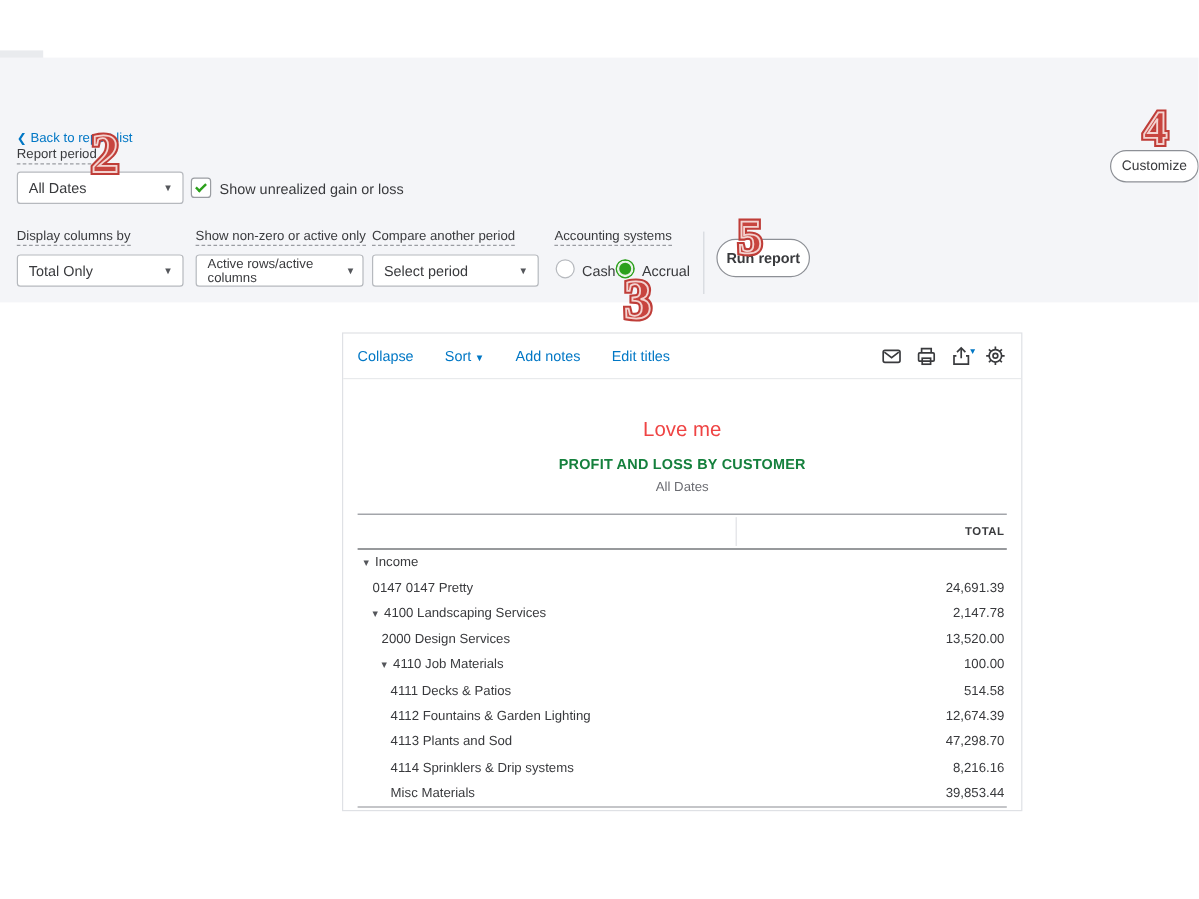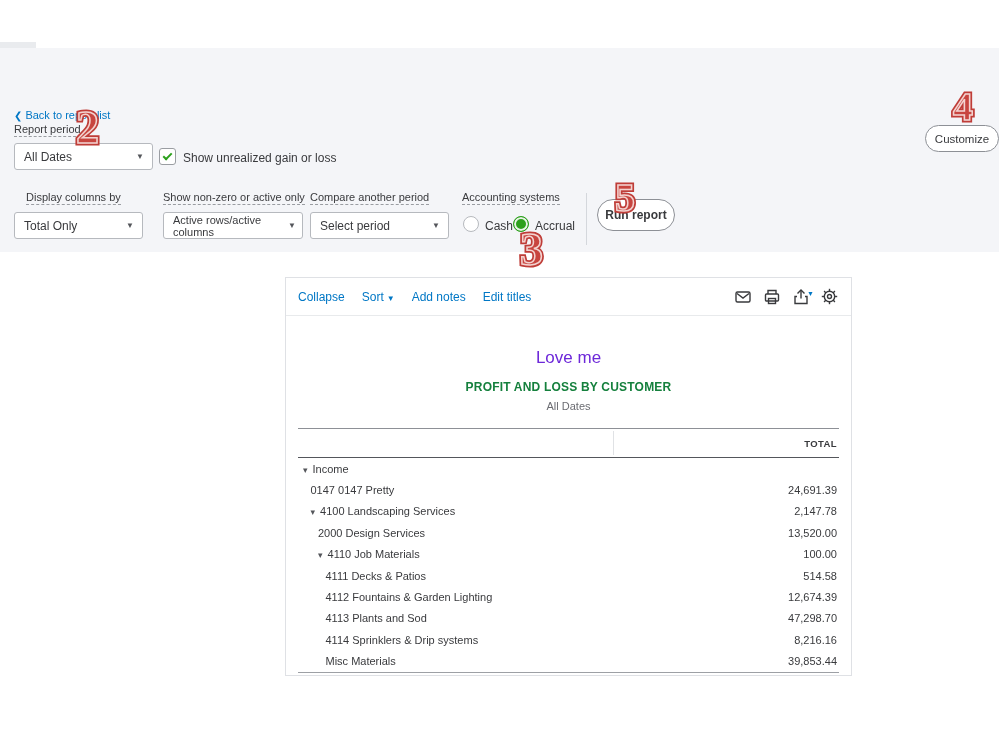--- a/index.html
+++ b/index.html
@@ -42,29 +42,29 @@
   
   .annot { position:absolute; font-family:"Liberation Serif", serif; font-weight:bold; line-height:1; }
   .annot span { display:block; }
   .annot .back { -webkit-text-stroke:5px #bf3d38; color:#bf3d38; }
   .annot .front { position:absolute; left:0; top:0; -webkit-text-stroke:1.5px #f3d3d0; color:#c8453f; }
 
   
   .panel { position:absolute; left:285px; top:277px; width:567px; height:399px; background:#fff; border:1px solid #dfe1e5; }
   .panel-toolbar { position:absolute; left:0; top:0; right:0; height:38px; border-bottom:1px solid #e8eaec;
                    display:flex; align-items:center; padding:0 12px; }
-  .tb-links { display:flex; gap:17px; align-items:center; }
+  .tb-links { display:flex; gap:26px; align-items:center; }
   .tb-link { font-size:12px; color:#0077c5; cursor:pointer; }
   .tb-link .sort-caret { font-size:8px; color:#0077c5; margin-left:3px; }
   .tb-icons { margin-left:auto; display:flex; gap:10px; align-items:center; }
   .tb-icon { width:19px; height:19px; display:flex; align-items:center; justify-content:center; cursor:pointer; position:relative; }
   .tb-icon svg { stroke:#393a3d; fill:none; stroke-width:1.4; }
   .tb-icon .mini-caret { position:absolute; right:-4px; top:3px; font-size:7px; color:#0077c5; }
 
-  .rep-company { position:absolute; left:0; top:70px; width:100%; text-align:center; font-size:17px; color:#6d28d9; }
+  .rep-company { position:absolute; left:0; top:70px; width:100%; text-align:center; font-size:17px; color:#ef4444; }
   .rep-title { position:absolute; left:0; top:102px; width:100%; text-align:center; font-size:12px; font-weight:bold; color:#15803d; letter-spacing:.2px; }
   .rep-subtitle { position:absolute; left:0; top:122px; width:100%; text-align:center; font-size:11px; color:#6b6c72; }
 
   .rep-table { position:absolute; left:12px; top:150px; width:541px; }
   .rule-top { height:1px; background:#8d9096; }
   .thead { position:relative; height:29px; border-bottom:1px solid #54565b; }
   .thead .total-h { position:absolute; right:2px; top:9px; font-size:9.5px; font-weight:bold; letter-spacing:.4px; color:#393a3d; }
   .thead .col-div { position:absolute; left:315px; top:2px; bottom:2px; width:1px; background:#e0e2e5; }
   .tbody { }
   .trow { display:flex; justify-content:space-between; align-items:center; height:21.4px; font-size:11px; color:#393a3d; }
@@ -89,26 +89,26 @@
   <div class="field-label" style="left:14px; top:123px;">Report period</div>
   <div class="qb-select" style="left:14px; top:143px; width:139px;">
     <span>All Dates</span>
     <span class="caret">▼</span>
   </div>
   <div class="checkbox checked" style="left:159px; top:148px;">
     <span class="mark"></span>
   </div>
   <div class="check-label" style="left:183px; top:151px;">Show unrealized gain or loss</div>
 
-  <div class="field-label" style="left:14px; top:191px;margin-left:12px;">Display columns by</div>
+  <div class="field-label" style="left:14px; top:191px;">Display columns by</div>
   <div class="field-label" style="left:163px; top:191px;">Show non-zero or active only</div>
   <div class="field-label" style="left:310px; top:191px;">Compare another period</div>
   <div class="field-label" style="left:462px; top:191px;">Accounting systems</div>
 
-  <div class="qb-select" style="left:14px; top:212px; width:129px;">
+  <div class="qb-select" style="left:14px; top:212px; width:139px;">
     <span>Total Only</span>
     <span class="caret">▼</span>
   </div>
   <div class="qb-select" style="left:163px; top:212px; width:140px; padding-right:6px;">
     <span style="font-size:11px;">Active rows/active columns</span>
     <span class="caret">▼</span>
   </div>
   <div class="qb-select" style="left:310px; top:212px; width:139px;">
     <span>Select period</span>
     <span class="caret">▼</span>

